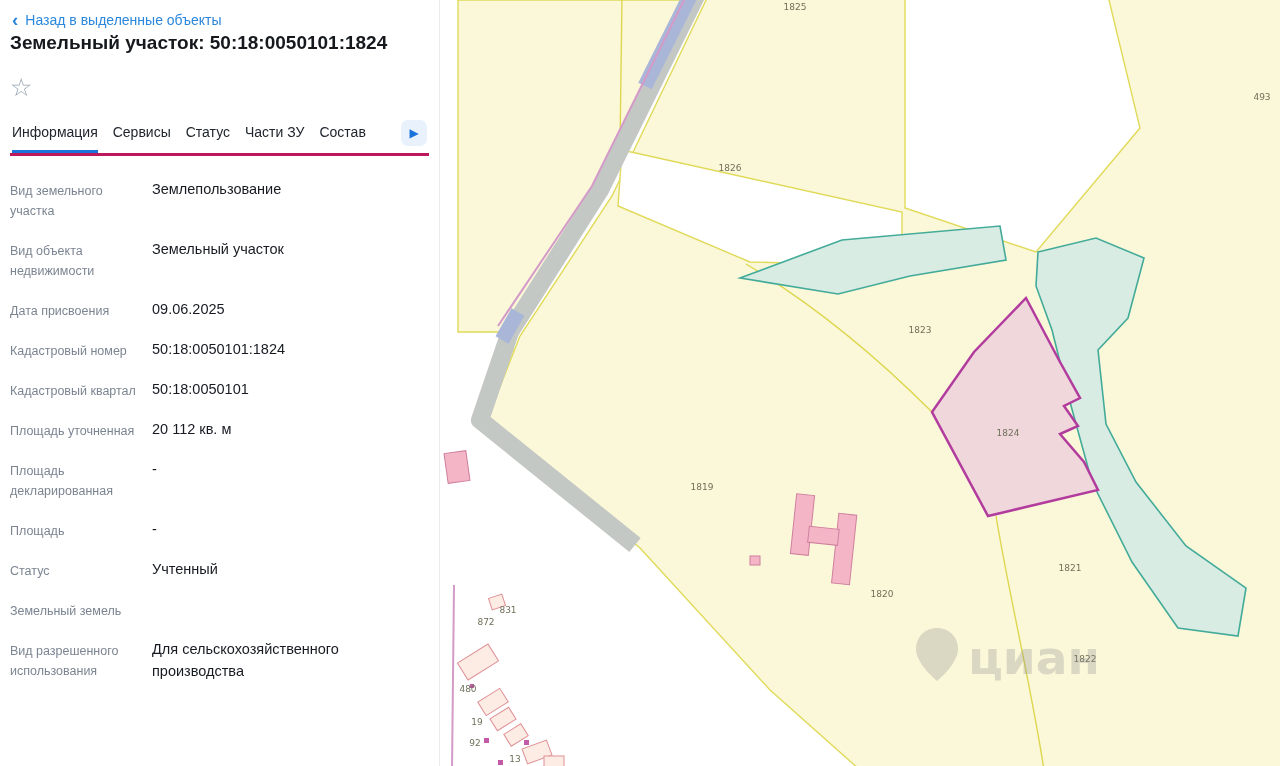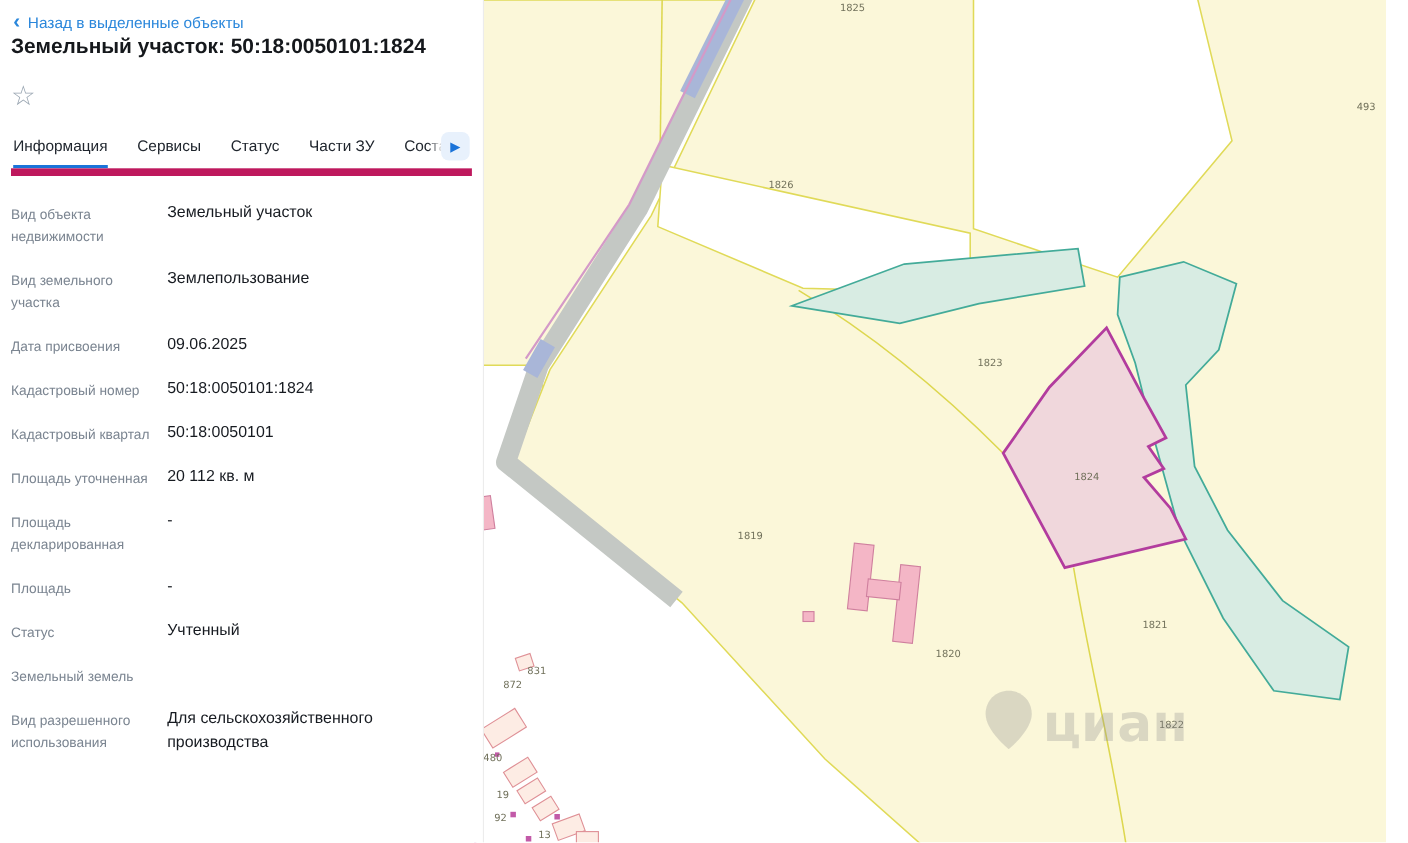--- a/index.html
+++ b/index.html
@@ -1,20 +1,20 @@
 <!DOCTYPE html>
 <html><head>
 <meta charset="utf-8">
 <style>
   html,body{margin:0;padding:0;}
   body{width:1280px;height:766px;overflow:hidden;font-family:"Liberation Sans","DejaVu Sans",sans-serif;background:#fff;}
   .app{position:relative;width:1280px;height:766px;overflow:hidden;background:#fff;}
 
   
-  .map-wrap{position:absolute;left:420px;top:0;width:840px;height:576px;background:#c2410c;}
+  .map-wrap{position:absolute;left:440px;top:0;width:840px;height:576px;background:#c2410c;}
   .map-wrap svg{display:block;}
   .yellow-stroke{stroke:#e0da58;stroke-width:1.4;}
   .white-parcel{fill:#ffffff;stroke:#e0da58;stroke-width:1.4;}
   .pline{fill:none;stroke:#ddd74f;stroke-width:1.4;}
   .road{fill:none;stroke-width:18;stroke-linejoin:round;stroke-linecap:butt;}
   .water{fill:none;stroke-width:15;stroke-linecap:butt;}
   .qline{fill:none;stroke:#d49ac8;stroke-width:2;}
   .teal-stroke{stroke:#43ab99;stroke-width:1.6;}
   .sel-stroke{stroke:#b23c9e;stroke-width:2.5;}
   .bld-stroke{stroke:#cf7f9e;stroke-width:1;}
@@ -27,21 +27,21 @@
   
   .panel{position:absolute;left:0;top:0;width:440px;height:766px;background:#fff;z-index:2;
          border-right:1px solid #ececec;box-sizing:border-box;}
   .panel-inner{padding:0 10px;}
   .back{display:flex;align-items:center;gap:7px;color:#2b87db;font-size:14px;margin:12px 0 0 2px;
         cursor:pointer;text-decoration:none;}
   .back .chev{font-size:19px;line-height:14px;font-weight:bold;}
   .title{font-size:19px;font-weight:600;color:#15181c;margin:4px 0 0 0;}
   .fav{margin-top:16px;width:34px;height:34px;border:none;background:none;font-size:25px;color:#9aa6b2;
        padding:0;text-align:left;cursor:pointer;}
-  .tabs{position:relative;display:flex;gap:27px;margin-top:12px;border-bottom:7px solid #be185d;
+  .tabs{position:relative;display:flex;gap:15px;margin-top:12px;border-bottom:3px solid #be185d;
         padding:0 2px;overflow:hidden;}
   .tab{font-size:14px;color:#20262e;padding:8px 0 10px;border-bottom:3px solid transparent;
        cursor:pointer;white-space:nowrap;}
   .tab.active{border-bottom-color:#1a73d9;}
   .tabs-more-wrap{position:absolute;right:0;top:0;bottom:0;width:40px;
         background:linear-gradient(to right,rgba(255,255,255,0),#fff 35%);}
   .tabs-more{position:absolute;right:2px;top:4px;width:26px;height:26px;border-radius:7px;border:none;
         background:#e8f1fc;color:#1a73d9;font-size:12px;line-height:26px;padding:0;cursor:pointer;}
   .fields{margin-top:14px;}
   .frow{display:grid;grid-template-columns:142px 1fr;padding:9px 0;align-items:start;}
@@ -162,28 +162,28 @@
         <div class="tab">Состав</div>
         <div class="tabs-more-wrap">
           <button class="tabs-more">
             <span>▶</span>
           </button>
         </div>
       </nav>
 
       <div class="fields">
         <div class="frow">
+          <span class="flabel">Вид земельного участка</span>
+          <span class="fvalue">Землепользование</span>
+        </div>
+        <div class="frow">
           <span class="flabel">Вид объекта недвижимости</span>
           <span class="fvalue">Земельный участок</span>
         </div>
         <div class="frow">
-          <span class="flabel">Вид земельного участка</span>
-          <span class="fvalue">Землепользование</span>
-        </div>
-        <div class="frow">
           <span class="flabel">Дата присвоения</span>
           <span class="fvalue">09.06.2025</span>
         </div>
         <div class="frow">
           <span class="flabel">Кадастровый номер</span>
           <span class="fvalue">50:18:0050101:1824</span>
         </div>
         <div class="frow">
           <span class="flabel">Кадастровый квартал</span>
           <span class="fvalue">50:18:0050101</span>

